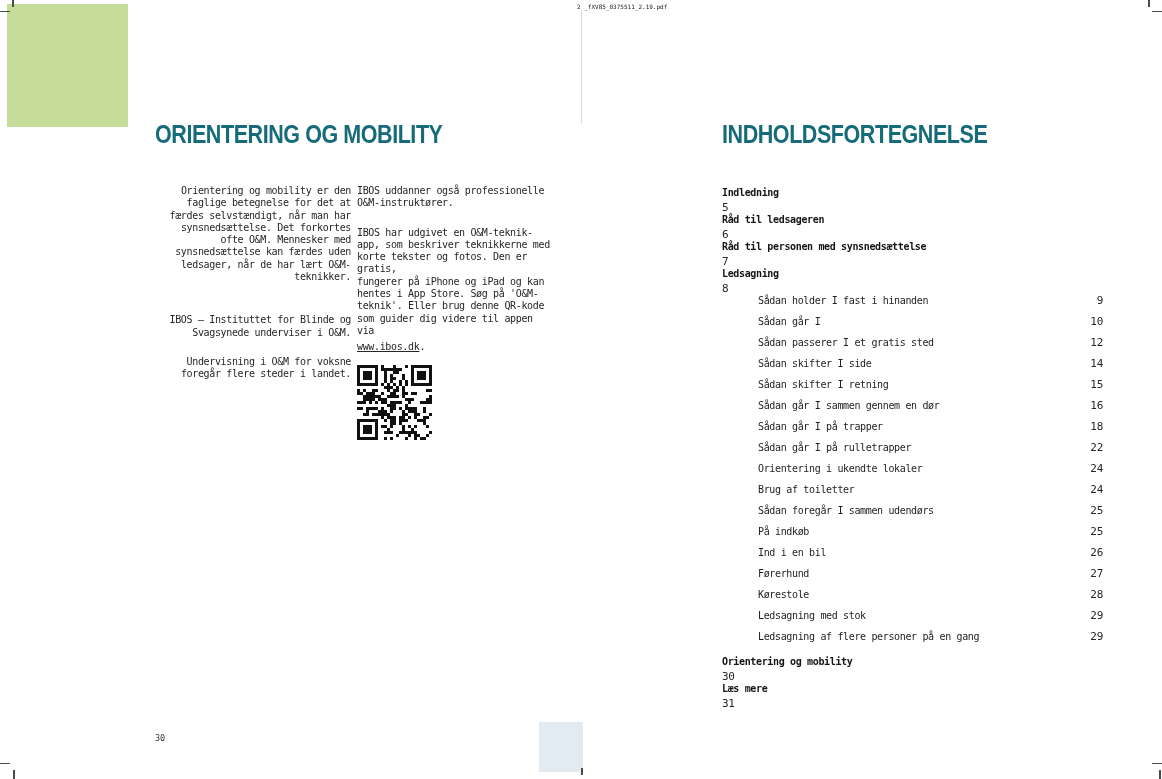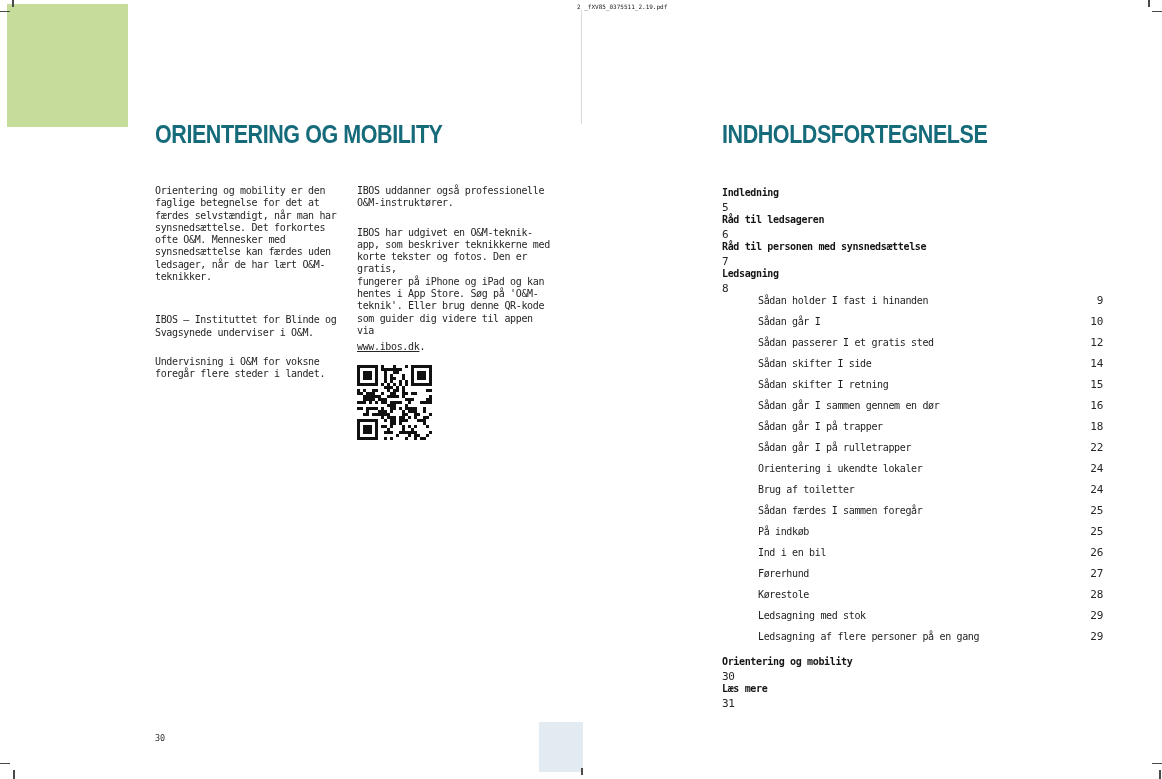--- a/index.html
+++ b/index.html
@@ -33,21 +33,21 @@
   .page-title{
     font-family:"Liberation Sans", sans-serif;font-weight:700;
     font-size:25px;line-height:1;color:var(--teal);white-space:nowrap;
   }
   .page-title > span{display:inline-block;transform:scaleX(0.86);transform-origin:0 50%;letter-spacing:-0.5px;}
   .title-left{left:155px;top:122px;}
   .title-right{left:722px;top:122px;}
 
   
   .col{width:196px;font-size:10px;line-height:12.3px;letter-spacing:-0.35px;}
-  .col1{left:155px;top:185px;}
+  .col1{left:155px;top:185px;text-align:right;}
   .col2{left:357px;top:185px;}
   .col p{margin:0 0 17px 0;white-space:pre-line;}
   .col p.p-first-gap{margin-bottom:31px;}
   .col p.tight{margin-bottom:4px;}
   .link-line{white-space:nowrap;}
   .link-line a{color:var(--body);text-decoration:underline;}
   .qr-wrap{margin-top:11px;width:75px;height:75px;background:#fff;}
   .qr-wrap svg{display:block;}
 
   .folio{left:155px;top:733px;font-size:8.5px;letter-spacing:0;color:#333;}
@@ -465,21 +465,21 @@
     </div>
     <div class="toc-row l1">
       <span class="toc-label">Orientering i ukendte lokaler</span>
       <span class="toc-page">24</span>
     </div>
     <div class="toc-row l1">
       <span class="toc-label">Brug af toiletter</span>
       <span class="toc-page">24</span>
     </div>
     <div class="toc-row l1">
-      <span class="toc-label">Sådan færdes I sammen foregår</span>
+      <span class="toc-label">Sådan foregår I sammen udendørs</span>
       <span class="toc-page">25</span>
     </div>
     <div class="toc-row l1">
       <span class="toc-label">På indkøb</span>
       <span class="toc-page">25</span>
     </div>
     <div class="toc-row l1">
       <span class="toc-label">Ind i en bil</span>
       <span class="toc-page">26</span>
     </div>

